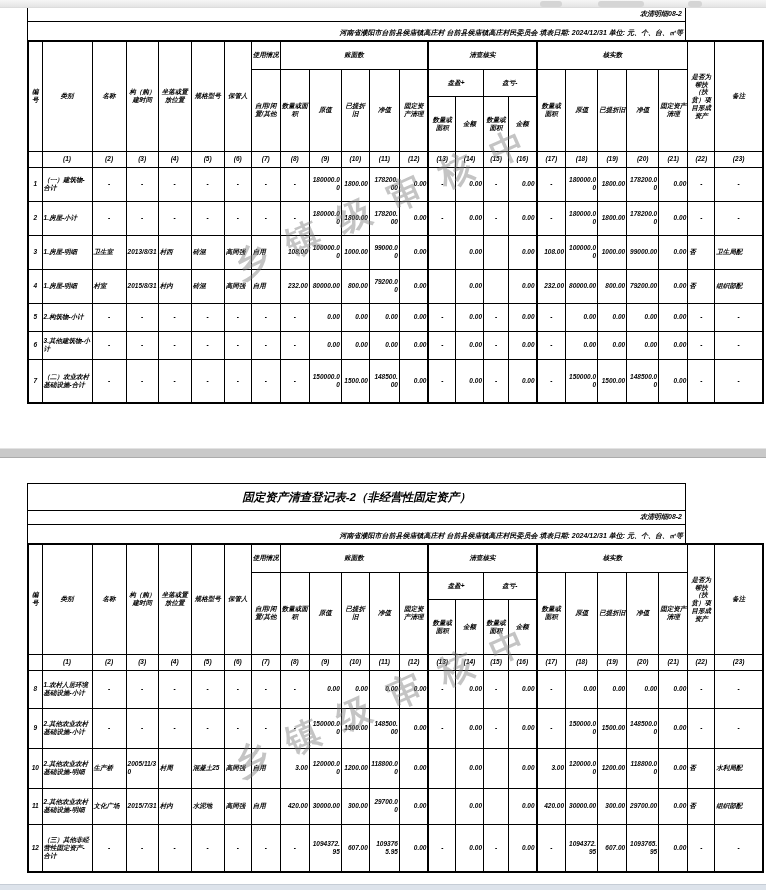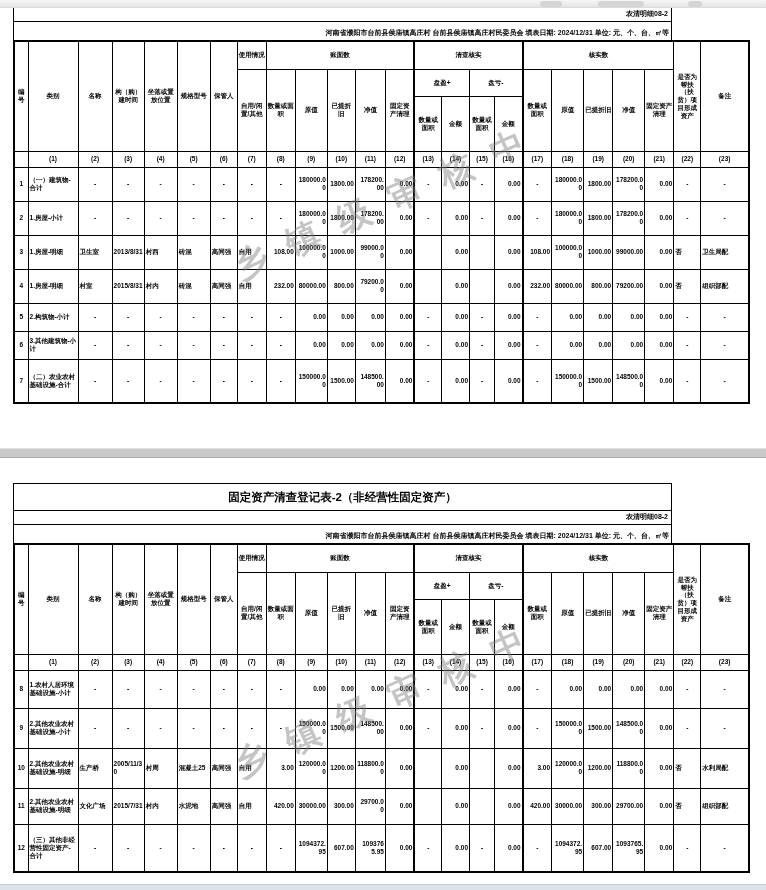--- a/index.html
+++ b/index.html
@@ -12,21 +12,21 @@
   .chrome-frag{position:absolute;top:1px;height:6px;background:#d5d5d5;border-radius:3px;}
 
   
   .bottomstrip{position:absolute;left:0;top:884px;width:766px;height:6px;
     background:#dde3eb;border-top:1px solid #c6cdd6;box-sizing:border-box;}
 
   
   .pagesep{position:absolute;left:0;top:448px;width:766px;height:10px;background:#c9c9c9;
     border-top:1px solid #e3e3e3;border-bottom:1px solid #ababab;box-sizing:border-box;}
 
-  .sheet{position:absolute;left:13px;width:659px;}
+  .sheet{position:absolute;left:27px;width:659px;font-style:italic;}
   .sheet1{top:8px;}
   .sheet2{top:483px;}
 
   .titlebox{height:28px;border:1px solid #000;box-sizing:border-box;
     font-size:11.5px;font-weight:bold;text-align:center;line-height:26px;}
   .labelrow{height:14px;border-left:1px solid #000;border-right:1px solid #000;border-bottom:1px solid #000;
     box-sizing:border-box;font-size:7px;font-weight:bold;text-align:right;padding:1px 3px 0 0;}
   .labelrow.noborder-top{border-top:none;}
   .subtitlerow{height:18px;border-left:1px solid #000;border-right:1px solid #000;
     box-sizing:border-box;font-size:7px;font-weight:bold;text-align:right;padding:6px 2px 0 0;}

